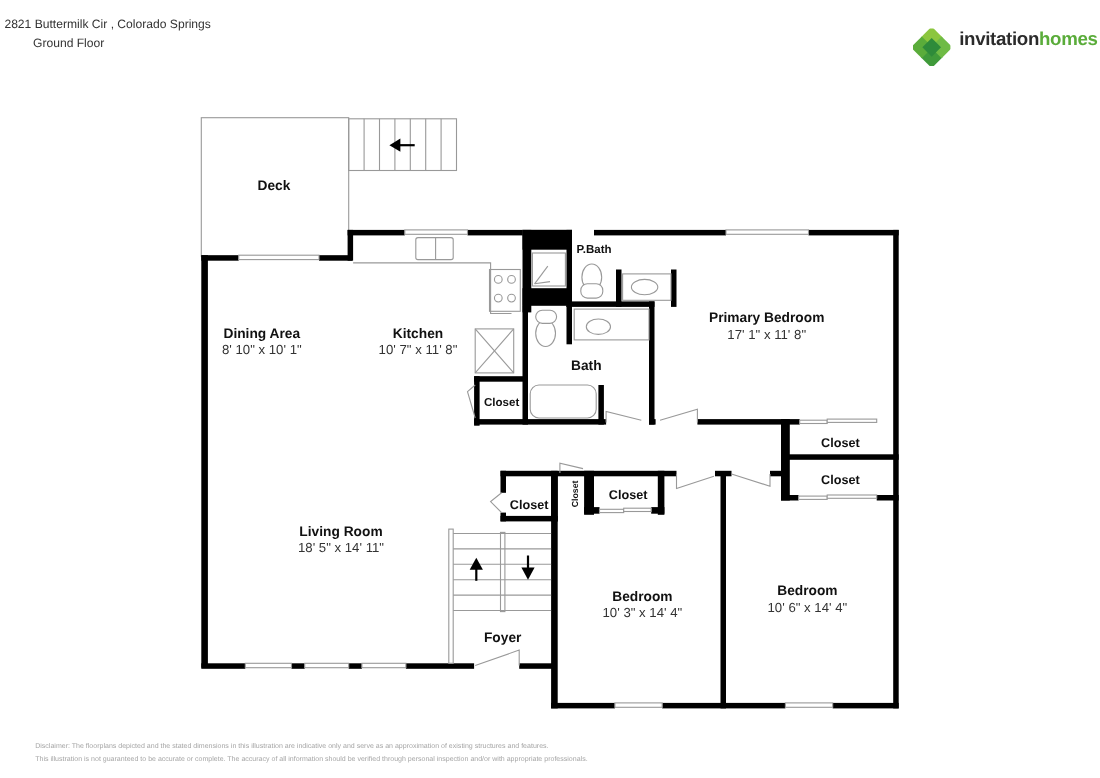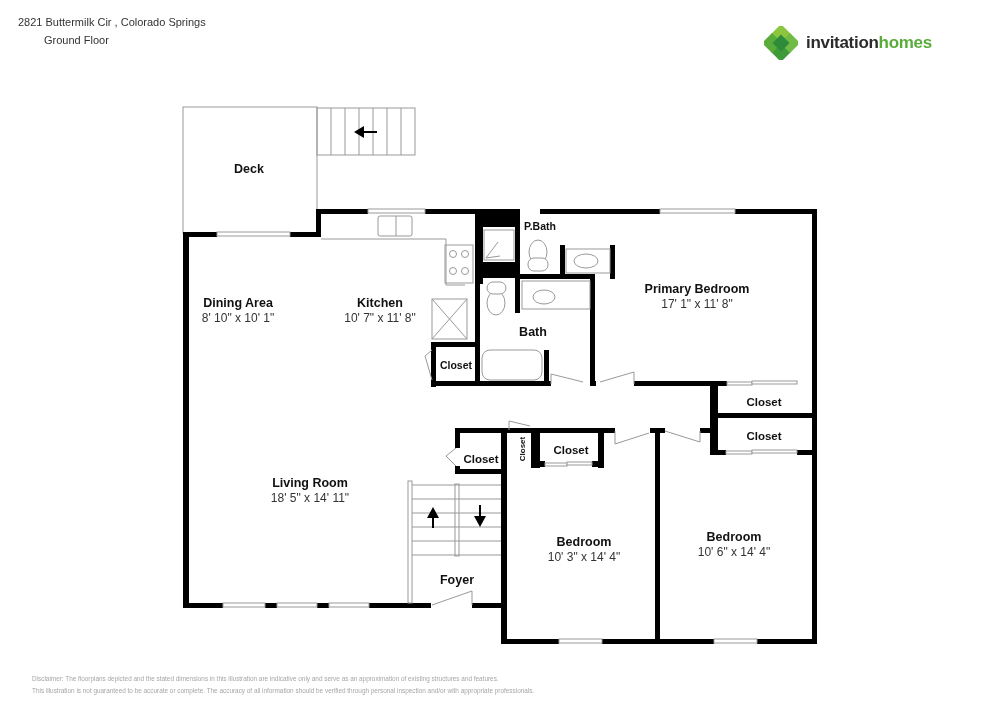--- a/index.html
+++ b/index.html
@@ -1,20 +1,20 @@
 <!DOCTYPE html>
 <html><head>
 <meta charset="utf-8">
 <style>
   html, body { margin:0; padding:0; background:#ffffff; }
   body { width:1000px; height:707px; position:relative; overflow:hidden; font-family:"Liberation Sans", sans-serif; }
-  .hdr { position:absolute; left:18px; font-size:11px; color:#333333; }
+  .hdr { position:absolute; left:4px; font-size:11px; color:#333333; }
   #addr { top:16px; }
   #floor { top:34px;margin-left:26px; }
-  .logo { position:absolute; left:764px; top:26px; display:flex; align-items:center; }
+  .logo { position:absolute; left:830px; top:26px; display:flex; }
   .logo-text { font-size:17px; font-weight:bold; letter-spacing:-0.3px; margin-left:8px; }
   .logo-text .a { color:#2b2b2b; }
   .logo-text .b { color:#5aac3a; }
   .disc { position:absolute; left:32px; font-size:6.4px; color:#a6a6a6; }
   #disc1 { top:675px; }
   #disc2 { top:687px; }
   svg#plan { position:absolute; left:0; top:0; }
   .rn { font-family:"Liberation Sans", sans-serif; font-weight:bold; font-size:12.5px; fill:#111111; text-anchor:middle; }
   .rd { font-family:"Liberation Sans", sans-serif; font-size:12px; fill:#333333; text-anchor:middle; }
   .cl { font-family:"Liberation Sans", sans-serif; font-weight:bold; font-size:11.5px; fill:#111111; text-anchor:middle; }

